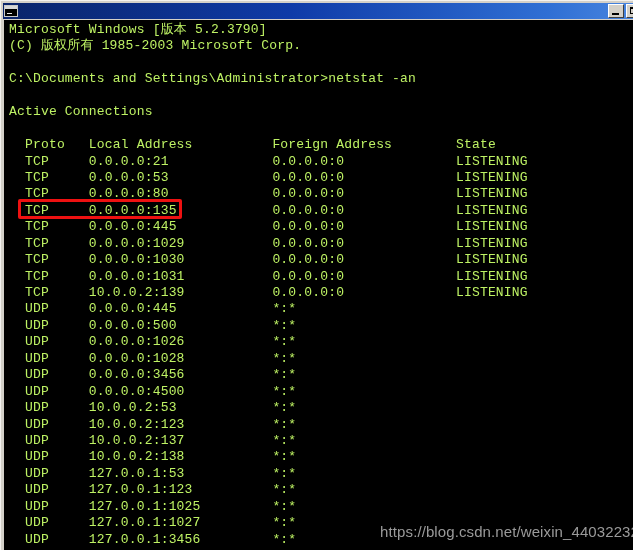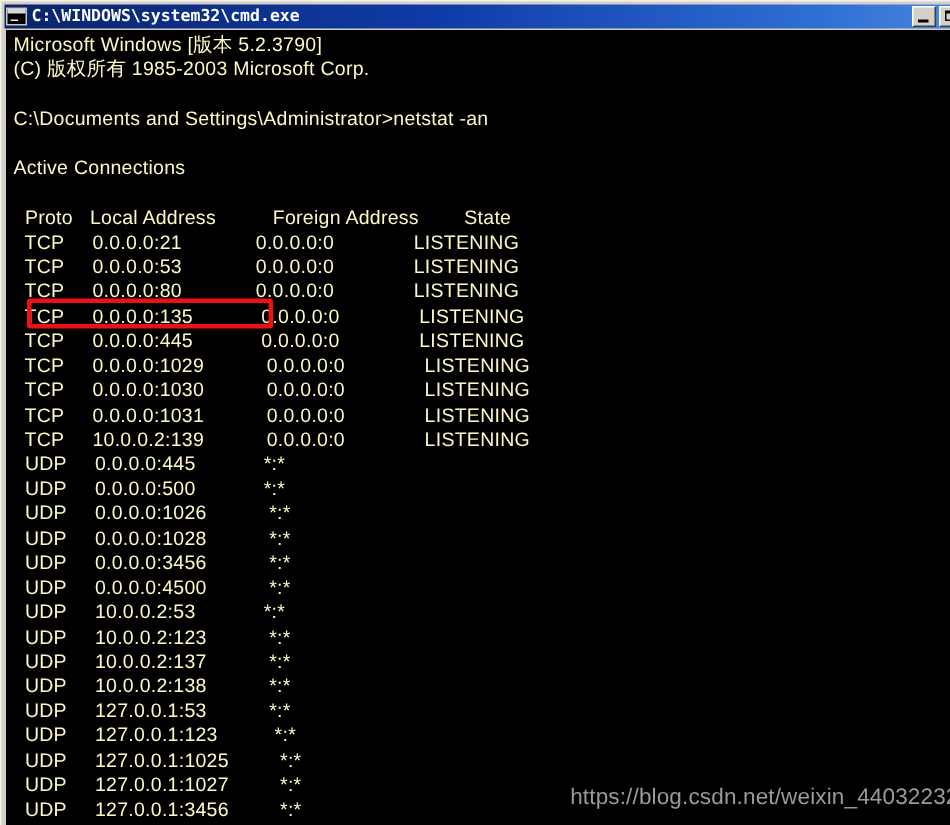--- a/index.html
+++ b/index.html
@@ -123,22 +123,22 @@
     height: 531px;
     background: #000000;
     overflow: hidden;
     box-sizing: border-box;
   }
 
   .console-text {
     position: absolute;
     left: 5px;
     top: 2px;
-    color: #fef9c3;
-    font-family: Liberation Sans, sans-serif;
+    color: #bef264;
+    font-family: Liberation Mono, monospace;
     font-size: 13px;
     line-height: 16.45px;
     white-space: pre;
     letter-spacing: 0.18px;
   }
   .console-text .line {
     height: 16.45px;
     white-space: pre;
   }
 
@@ -167,21 +167,20 @@
     letter-spacing: 0.1px;
   }
 </style>
 </head>
 <body>
 
 <div class="window">
 
   <div class="titlebar">
     <span class="cmd-icon"></span>
-    <span class="title-text">C:\WINDOWS\system32\cmd.exe</span>
     <span class="title-buttons">
       <span class="tbtn min"></span>
       <span class="tbtn max"></span>
     </span>
   </div>
 
   <div class="console">
     <div class="console-text"><div class="line">Microsoft Windows [版本 5.2.3790]</div><div class="line">(C) 版权所有 1985-2003 Microsoft Corp.</div><div class="line"></div><div class="line">C:\Documents and Settings\Administrator&gt;netstat -an</div><div class="line"></div><div class="line">Active Connections</div><div class="line"></div><div class="line">  Proto   Local Address          Foreign Address        State</div><div class="line">  TCP     0.0.0.0:21             0.0.0.0:0              LISTENING</div><div class="line">  TCP     0.0.0.0:53             0.0.0.0:0              LISTENING</div><div class="line">  TCP     0.0.0.0:80             0.0.0.0:0              LISTENING</div><div class="line">  TCP     0.0.0.0:135            0.0.0.0:0              LISTENING</div><div class="line">  TCP     0.0.0.0:445            0.0.0.0:0              LISTENING</div><div class="line">  TCP     0.0.0.0:1029           0.0.0.0:0              LISTENING</div><div class="line">  TCP     0.0.0.0:1030           0.0.0.0:0              LISTENING</div><div class="line">  TCP     0.0.0.0:1031           0.0.0.0:0              LISTENING</div><div class="line">  TCP     10.0.0.2:139           0.0.0.0:0              LISTENING</div><div class="line">  UDP     0.0.0.0:445            *:*                    </div><div class="line">  UDP     0.0.0.0:500            *:*                    </div><div class="line">  UDP     0.0.0.0:1026           *:*                    </div><div class="line">  UDP     0.0.0.0:1028           *:*                    </div><div class="line">  UDP     0.0.0.0:3456           *:*                    </div><div class="line">  UDP     0.0.0.0:4500           *:*                    </div><div class="line">  UDP     10.0.0.2:53            *:*                    </div><div class="line">  UDP     10.0.0.2:123           *:*                    </div><div class="line">  UDP     10.0.0.2:137           *:*                    </div><div class="line">  UDP     10.0.0.2:138           *:*                    </div><div class="line">  UDP     127.0.0.1:53           *:*                    </div><div class="line">  UDP     127.0.0.1:123          *:*                    </div><div class="line">  UDP     127.0.0.1:1025         *:*                    </div><div class="line">  UDP     127.0.0.1:1027         *:*                    </div><div class="line">  UDP     127.0.0.1:3456         *:*                    </div></div>
     <div class="red-box"></div>
     <div class="watermark">https://blog.csdn.net/weixin_44032232</div>

